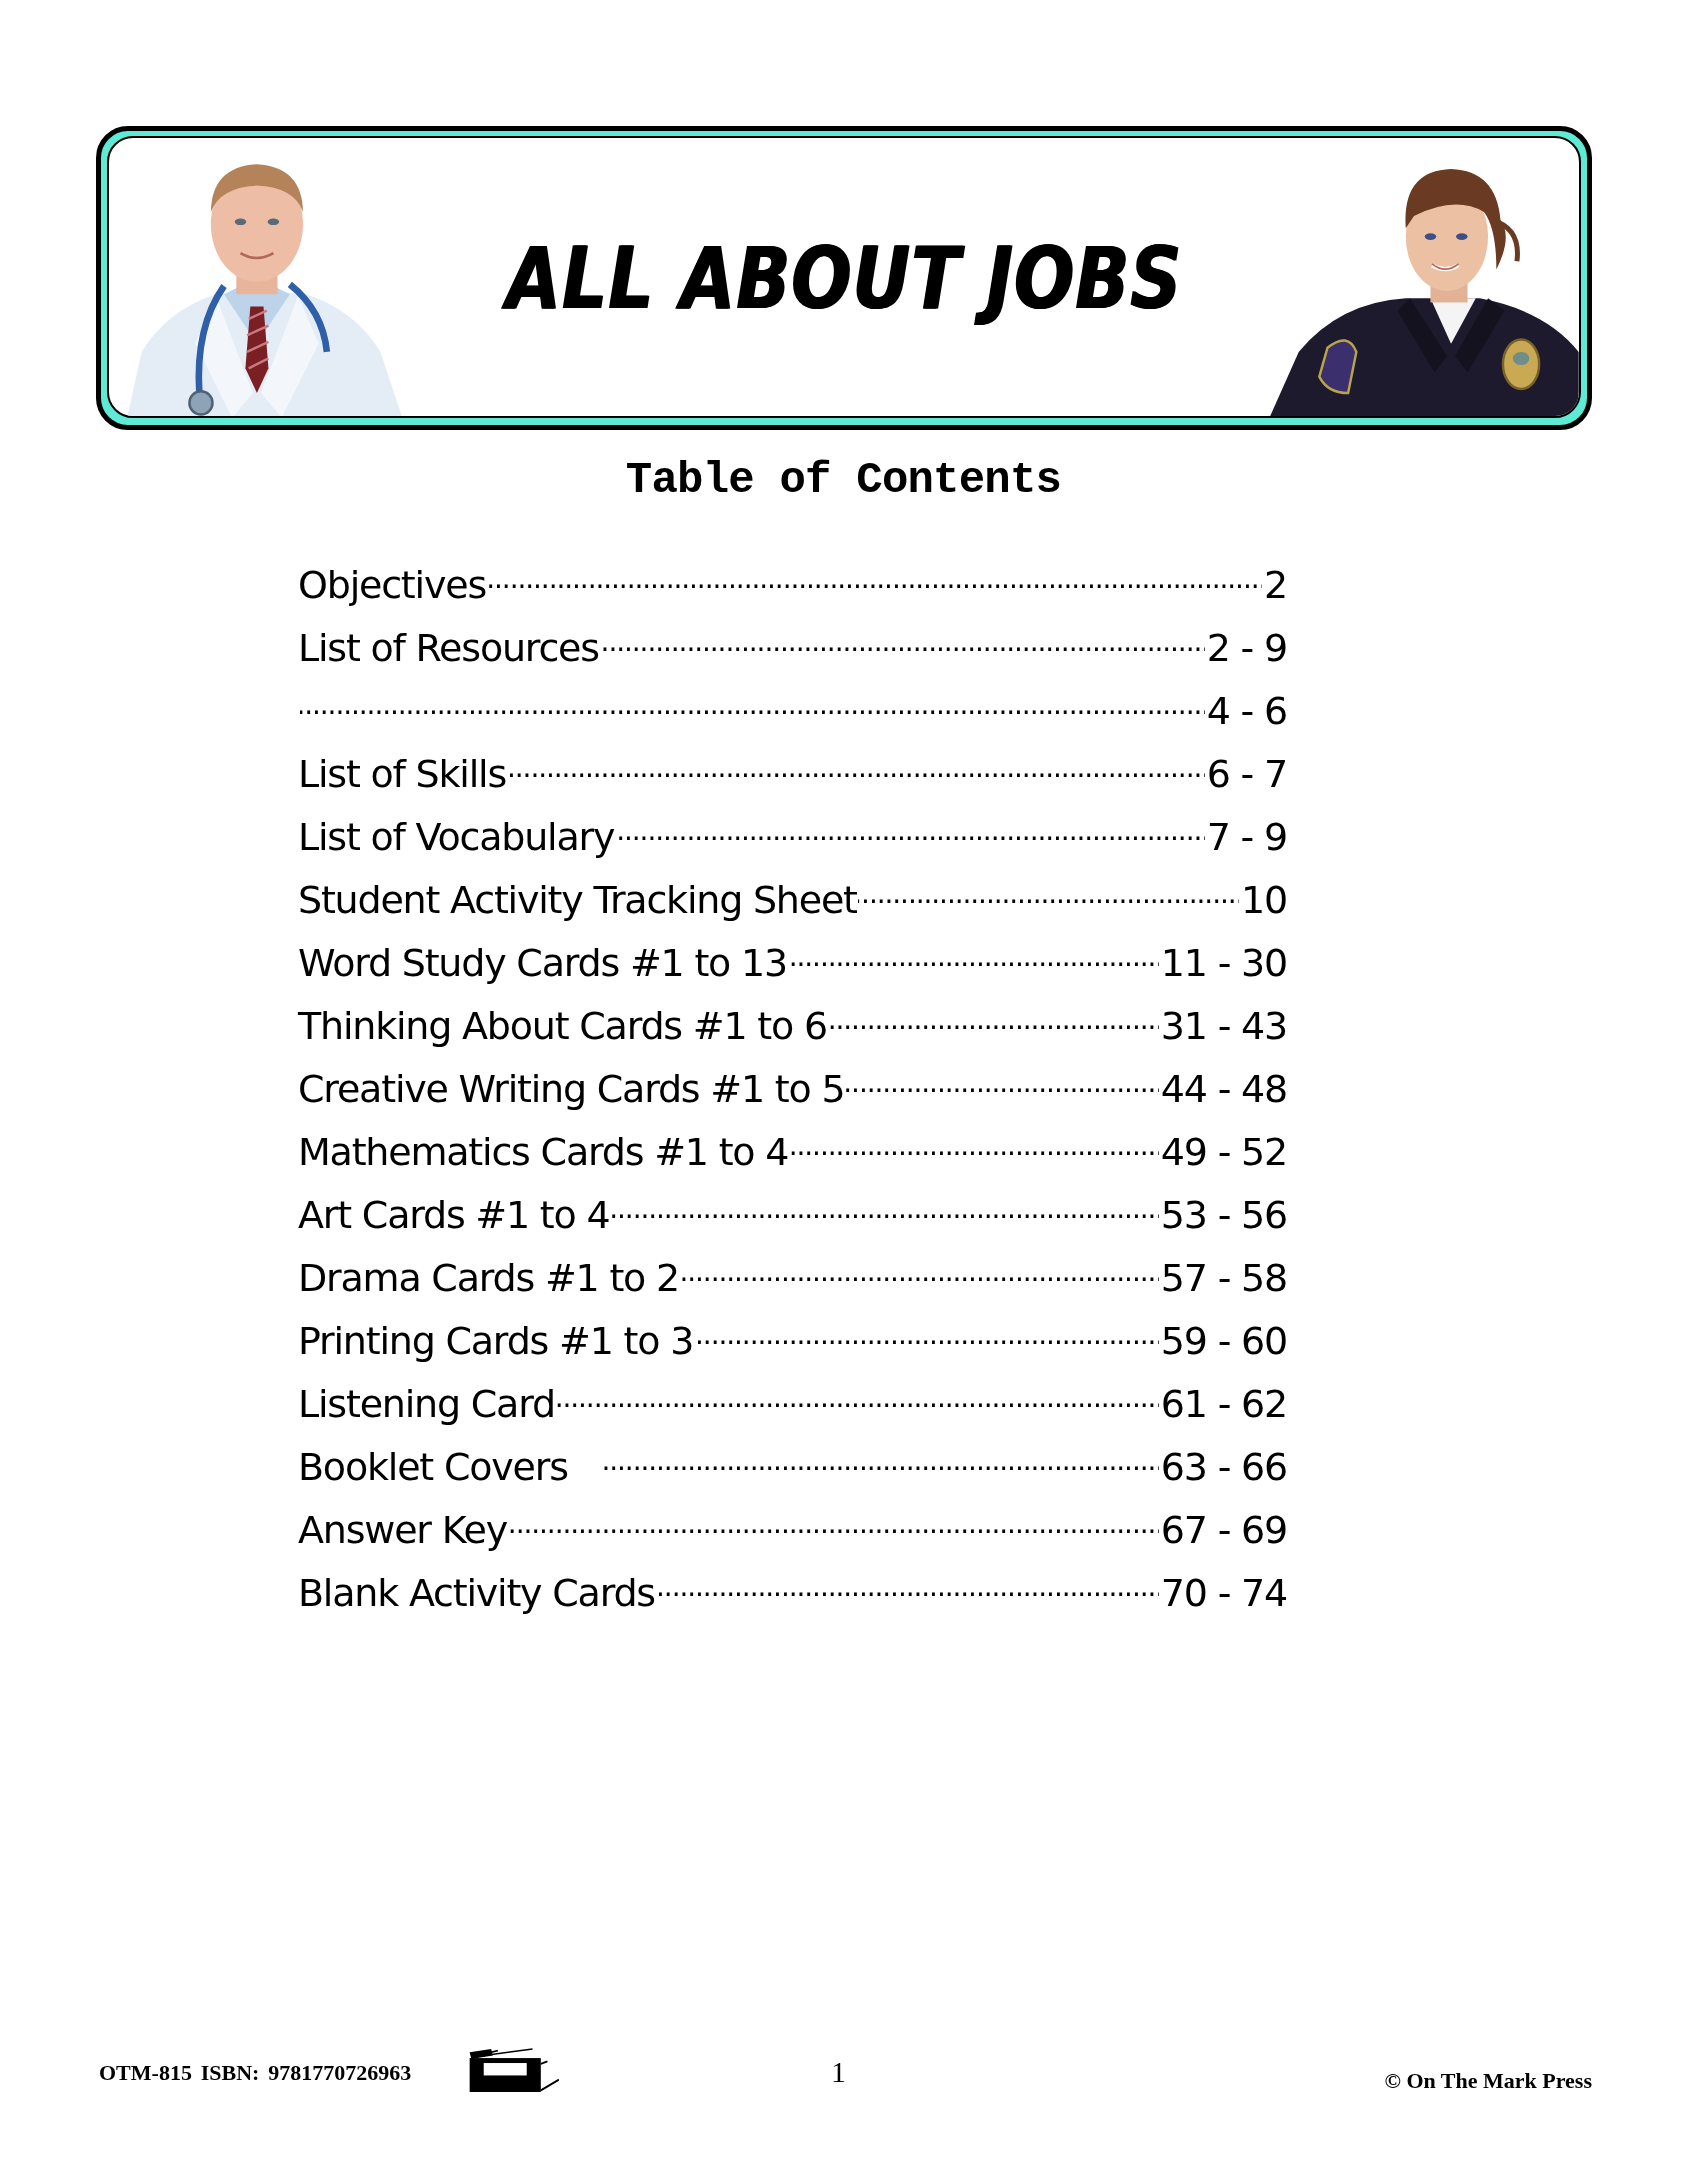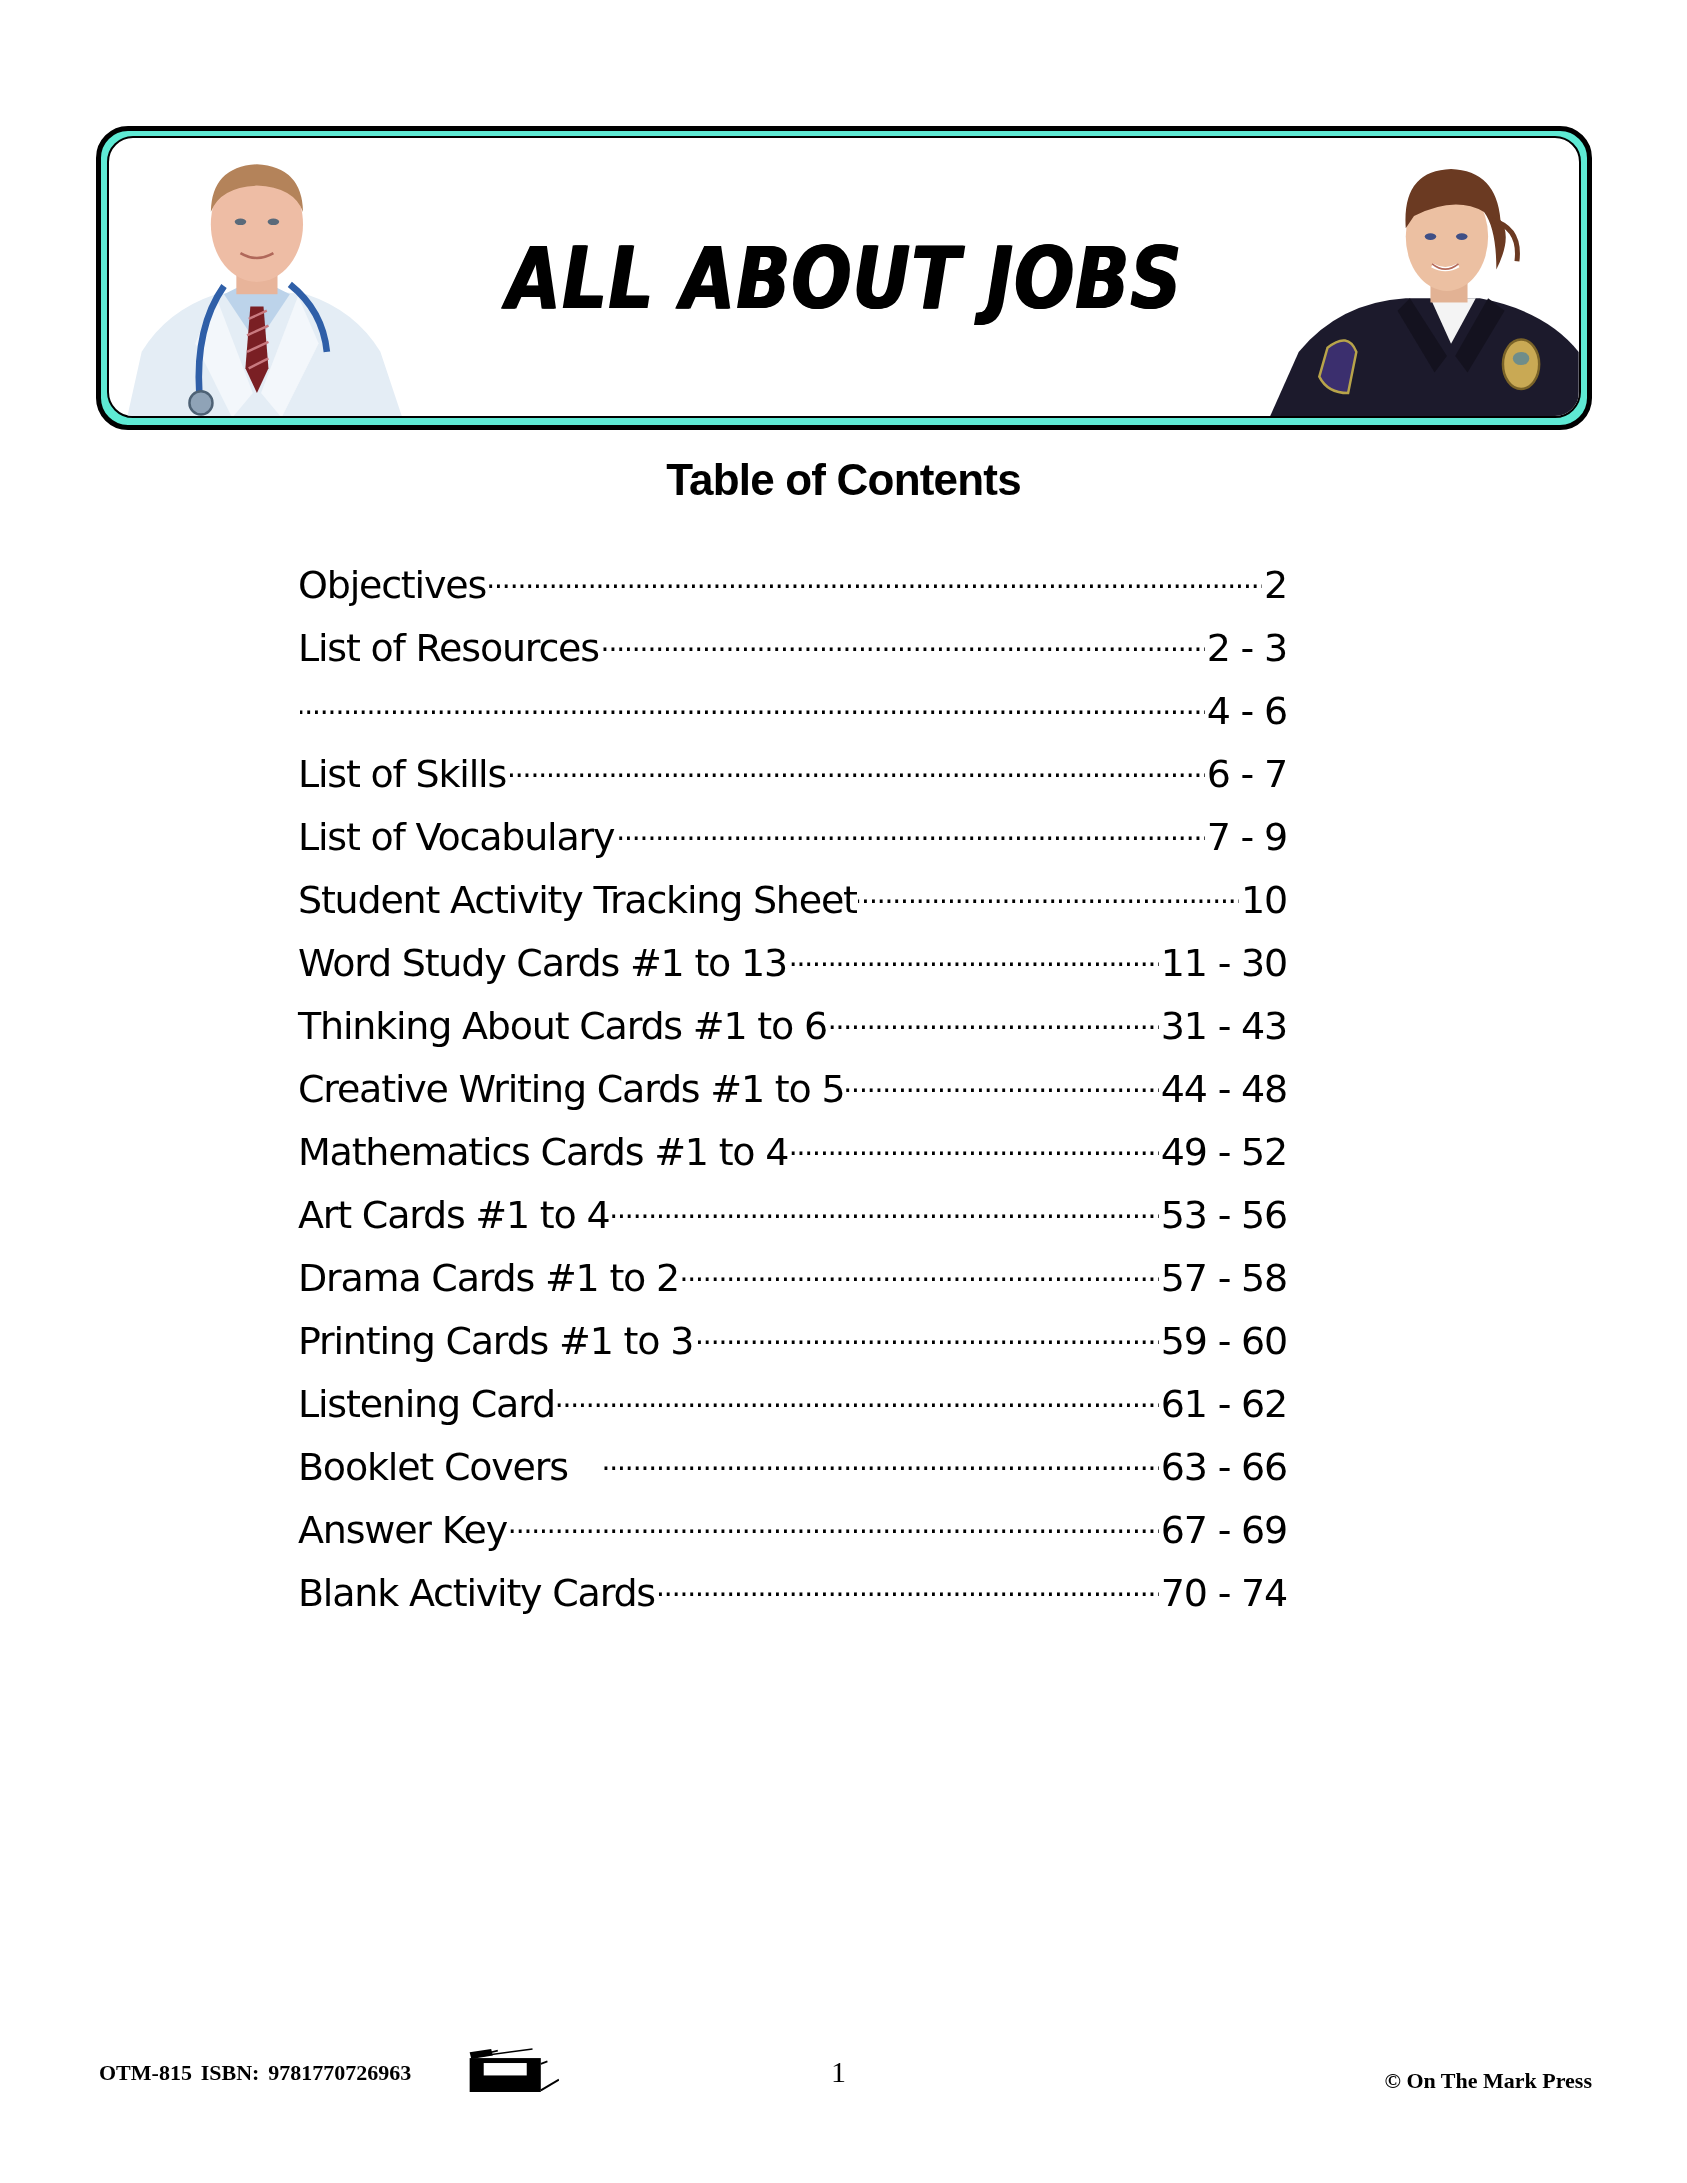--- a/index.html
+++ b/index.html
@@ -22,21 +22,21 @@
     text-shadow: 1.6px 0 0 #000, -0.8px 0 0 #000;
   }
 
   
   .doctor { position: absolute; left: 8.2px; top: 8.2px; width: 321px; height: 280px; }
   .police { position: absolute; right: 0px; top: 8.2px; width: 330px; height: 280px; }
 
   
   .toc-heading {
     position: absolute; left: 0; right: 0; top: 455px; text-align: center;
-    font-family: Liberation Sans, sans-serif; font-weight: bold; font-size: 44px;
+    font-family: Liberation Mono, monospace; font-weight: bold; font-size: 44px;
     letter-spacing: -0.8px;
   }
   .toc {
     position: absolute; left: 298px; top: 554px; width: 989px;
     font-family: "DejaVu Sans", sans-serif; font-size: 38px; letter-spacing: -1.2px;
   }
   .toc-row {
     display: flex; align-items: baseline; height: 63px; line-height: 63px;
     white-space: nowrap; cursor: pointer;
   }
@@ -144,21 +144,21 @@
 
 <div class="toc">
   <div class="toc-row">
     <span class="toc-label">Objectives</span>
     <span class="toc-leader"></span>
     <span class="toc-pages">2</span>
   </div>
   <div class="toc-row">
     <span class="toc-label">List of Resources</span>
     <span class="toc-leader"></span>
-    <span class="toc-pages">2 - 3</span>
+    <span class="toc-pages">2 - 9</span>
   </div>
   <div class="toc-row">
     <span class="toc-leader"></span>
     <span class="toc-pages">4 - 6</span>
   </div>
   <div class="toc-row">
     <span class="toc-label">List of Skills</span>
     <span class="toc-leader"></span>
     <span class="toc-pages">6 - 7</span>
   </div>

